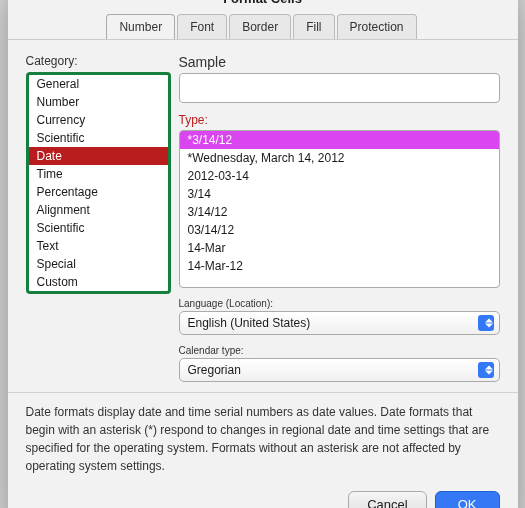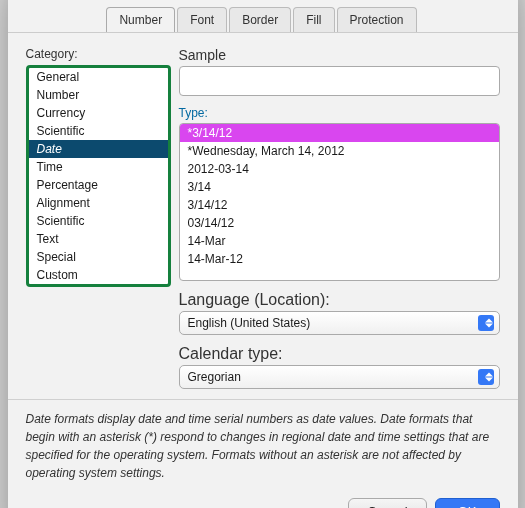--- a/index.html
+++ b/index.html
@@ -78,23 +78,22 @@
       overflow: hidden;
       list-style: none;
     }
     .category-list li {
       padding: 2px 8px;
       font-size: 12px;
       color: #1a1a1a;
       cursor: pointer;
     }
     .category-list li.selected {
-      background: #0c4a6e;
+      background: #b91c1c;
       color: #fff;
-      font-style: italic;
     }
     .right-panel {
       flex: 1;
       display: flex;
       flex-direction: column;
       gap: 10px;
     }
     .sample-label {
       font-size: 14px;
       color: #333;
@@ -102,21 +101,21 @@
     }
     .sample-box {
       border: 1px solid #aaa;
       border-radius: 4px;
       background: #fff;
       height: 30px;
       width: 100%;
     }
     .type-label {
       font-size: 12px;
-      color: #0369a1;
+      color: #b91c1c;
       margin-bottom: 3px;
     }
     .type-list {
       border: 1px solid #aaa;
       border-radius: 4px;
       background: #fff;
       height: 158px;
       overflow-y: auto;
       list-style: none;
       position: relative;
@@ -137,21 +136,21 @@
     .type-list li.selected {
       background: #d946ef;
       color: #fff;
     }
     .select-row {
       display: flex;
       flex-direction: column;
       gap: 2px;
     }
     .select-label {
-      font-size: 16px;
+      font-size: 10px;
       color: #333;
     }
     .select-wrapper {
       position: relative;
     }
     .select-wrapper select {
       width: 100%;
       border: 1px solid #aaa;
       border-radius: 5px;
       background: linear-gradient(to bottom, #fff, #f0f0f0);
@@ -201,21 +200,20 @@
       border-left: 4px solid transparent;
       border-right: 4px solid transparent;
       border-top: 4px solid #fff;
     }
     .description {
       padding: 10px 18px 8px;
       font-size: 12px;
       color: #333;
       line-height: 1.5;
       border-top: 1px solid #d0d0d0;
-      font-style: italic;
     }
     .footer {
       display: flex;
       justify-content: flex-end;
       align-items: center;
       padding: 8px 18px 14px;
       gap: 8px;
     }
     .btn {
       padding: 5px 18px;

